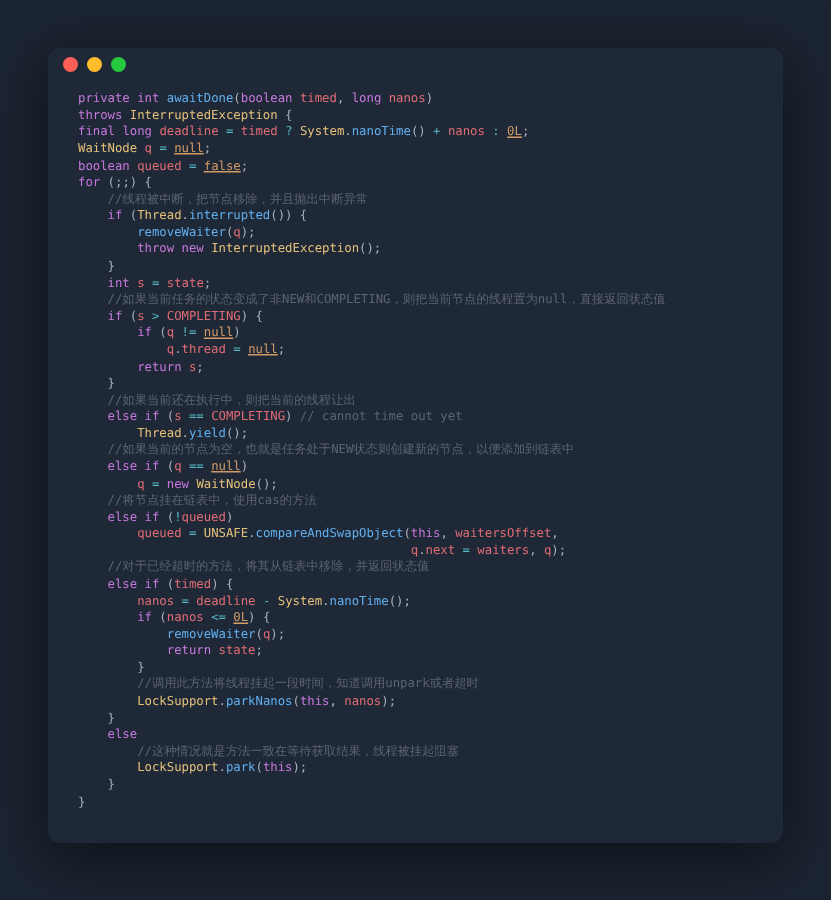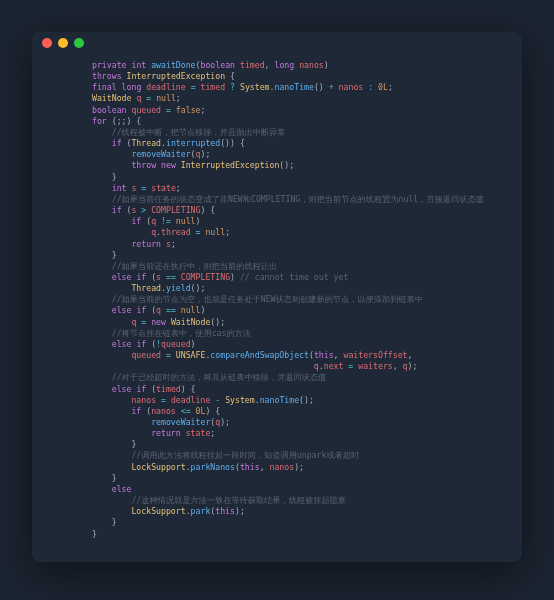--- a/index.html
+++ b/index.html
@@ -27,36 +27,36 @@
   }
   .dot {
     width: 10px;
     height: 10px;
     border-radius: 50%;
   }
   .dot-close { background: #ff5f56; }
   .dot-min { background: #ffbd2e; }
   .dot-max { background: #27c93f; }
   .code {
-    padding: 6px 0 10px 60px;
+    padding: 6px 0 10px 20px;
     font-size: 8.2px;
     line-height: 1.36;
     color: #a1bcd8;
     white-space: pre;
     font-weight: 400;
   }
   
   .kw   { color: #c778dd; }   
   .ty   { color: #e5c07b; }   
   .fn   { color: #61afef; }
   .var  { color: #e06c75; }   
   .cmt  { color: #5c6370; }
   .op   { color: #56b6c2; }
   .pn   { color: #abb2bf; }   
-  .lit  { color: #d19a66; }   
+  .lit  { color: #d19a66; text-decoration: underline; }   
 </style>
 </head>
 <body>
 
 <div class="window">
   <div class="titlebar">
     <div class="dot dot-close"></div>
     <div class="dot dot-min"></div>
     <div class="dot dot-max"></div>
   </div>

